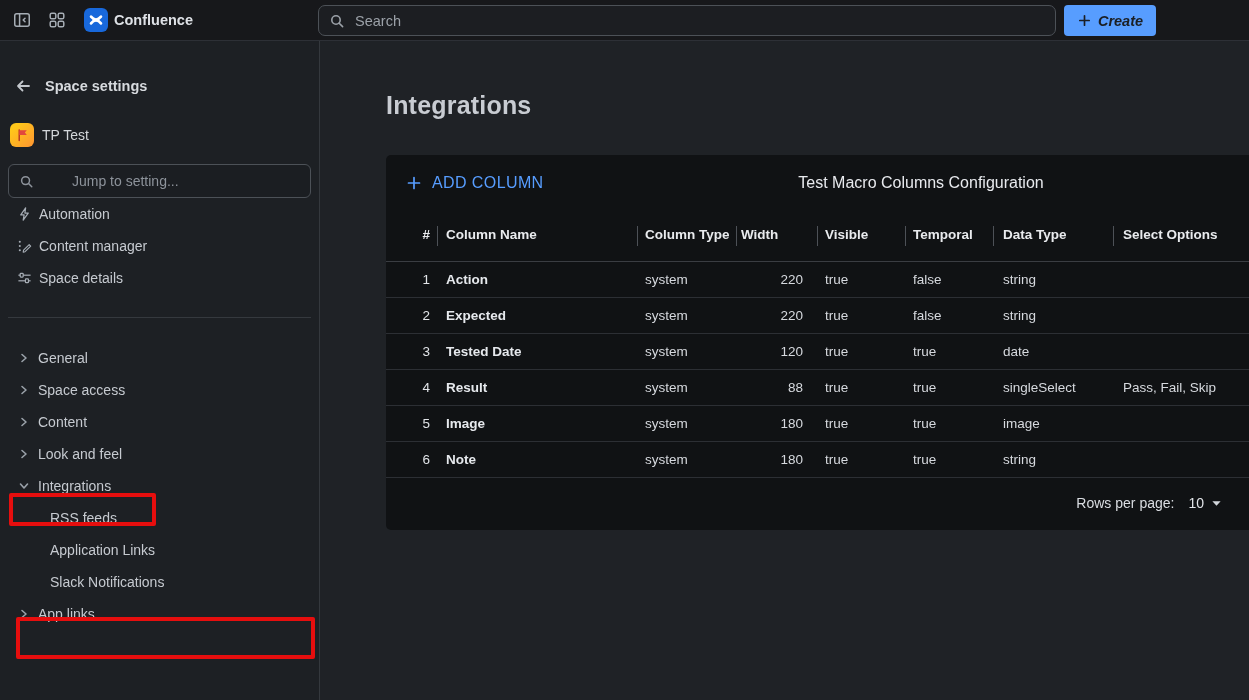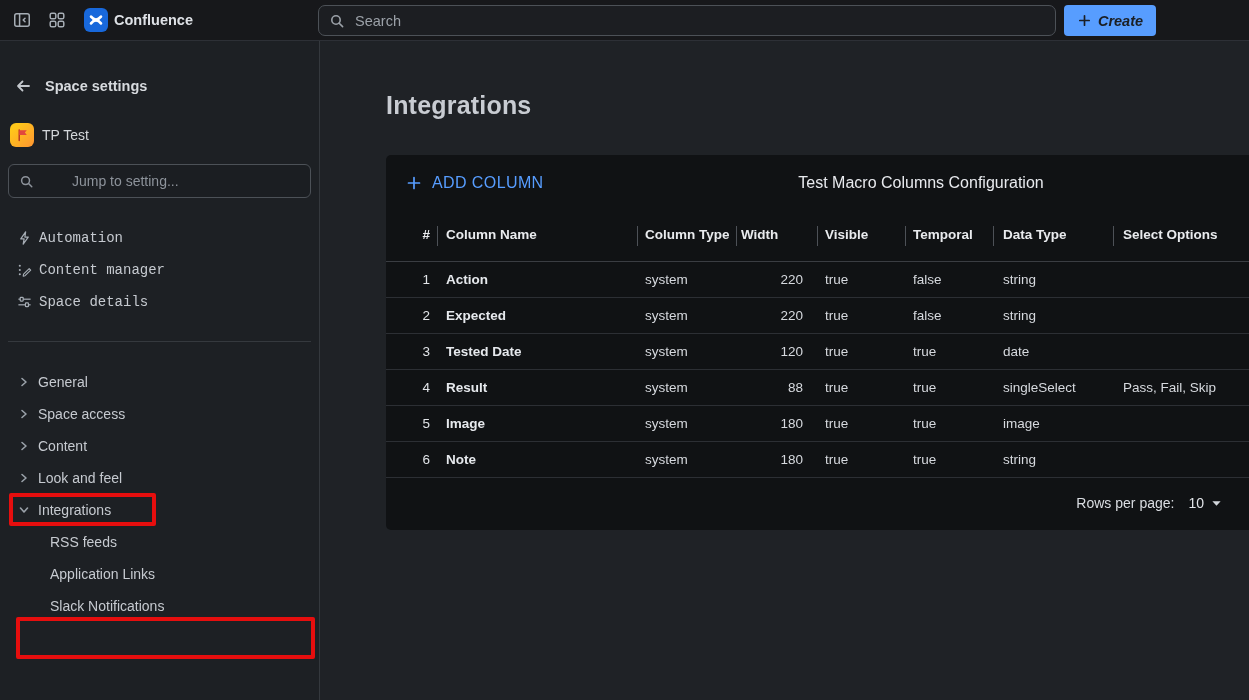--- a/index.html
+++ b/index.html
@@ -50,21 +50,21 @@
   .sb-back{width:18px;height:18px;display:flex;align-items:center;justify-content:center;cursor:pointer;}
   .sb-space{margin:25px 0 0 10px;height:24px;display:flex;align-items:center;gap:8px;
     font-size:14px;color:#d4d7db;font-weight:500;}
   .space-avatar{width:24px;height:24px;border-radius:6px;background:linear-gradient(135deg,#ffc61a 20%,#ff9532 100%);
     display:flex;align-items:center;justify-content:center;}
   .sb-jump{margin:17px 8px 0 8px;height:34px;border:1px solid #4c5157;border-radius:6px;background:#1b1e22;
     display:flex;align-items:center;gap:8px;padding:0 10px;}
   .sb-jump input{flex:1;background:transparent;border:none;outline:none;color:#d6d9de;font-size:14px;
     font-family:"Liberation Sans", sans-serif;margin-left:28px;}
   .sb-jump input::placeholder{color:#8d939b;}
-  .sb-top{margin-top:24px;font-family:Liberation Mono, monospace;}
+  .sb-top{}
   .sb-row{height:32px;display:flex;align-items:center;padding-left:17px;gap:7px;color:#c6cad0;
     font-size:14px;font-weight:500;cursor:pointer;}
   .sb-row .ic{width:15px;display:flex;justify-content:center;}
   .sb-divider{height:1px;background:#35393e;margin:23px 8px 24px 8px;border:none;}
   .sec-row{height:32px;display:flex;align-items:center;padding-left:18px;gap:8px;color:#c6cad0;
     font-size:14px;font-weight:500;cursor:pointer;}
   .sec-row .chev{width:12px;display:flex;justify-content:center;}
   .child-row{height:32px;display:flex;align-items:center;padding-left:50px;color:#c6cad0;
     font-size:14px;font-weight:500;cursor:pointer;}
   .child-row.selected{margin:0 10px 0 22px;padding-left:28px;border-radius:3px;
@@ -251,20 +251,28 @@
     </div>
     <div class="child-row">
       <span>RSS feeds</span>
     </div>
     <div class="child-row">
       <span>Application Links</span>
     </div>
     <div class="child-row">
       <span>Slack Notifications</span>
     </div>
+    <div class="sec-row">
+      <span class="chev">
+          <svg width="12" height="12" viewBox="0 0 12 12">
+            <path d="M4 2.5 L8 6 L4 9.5" stroke="#9aa1a9" stroke-width="1.6" fill="none" stroke-linecap="round" stroke-linejoin="round"></path>
+          </svg>
+        </span>
+      <span>App links</span>
+    </div>
   </nav>
 
   <div class="annot annot-integrations"></div>
   <div class="annot annot-test-perspective"></div>
 </aside>
 
 <div class="main">
   <h1 class="page-title">Integrations</h1>
 
   <section class="card">

